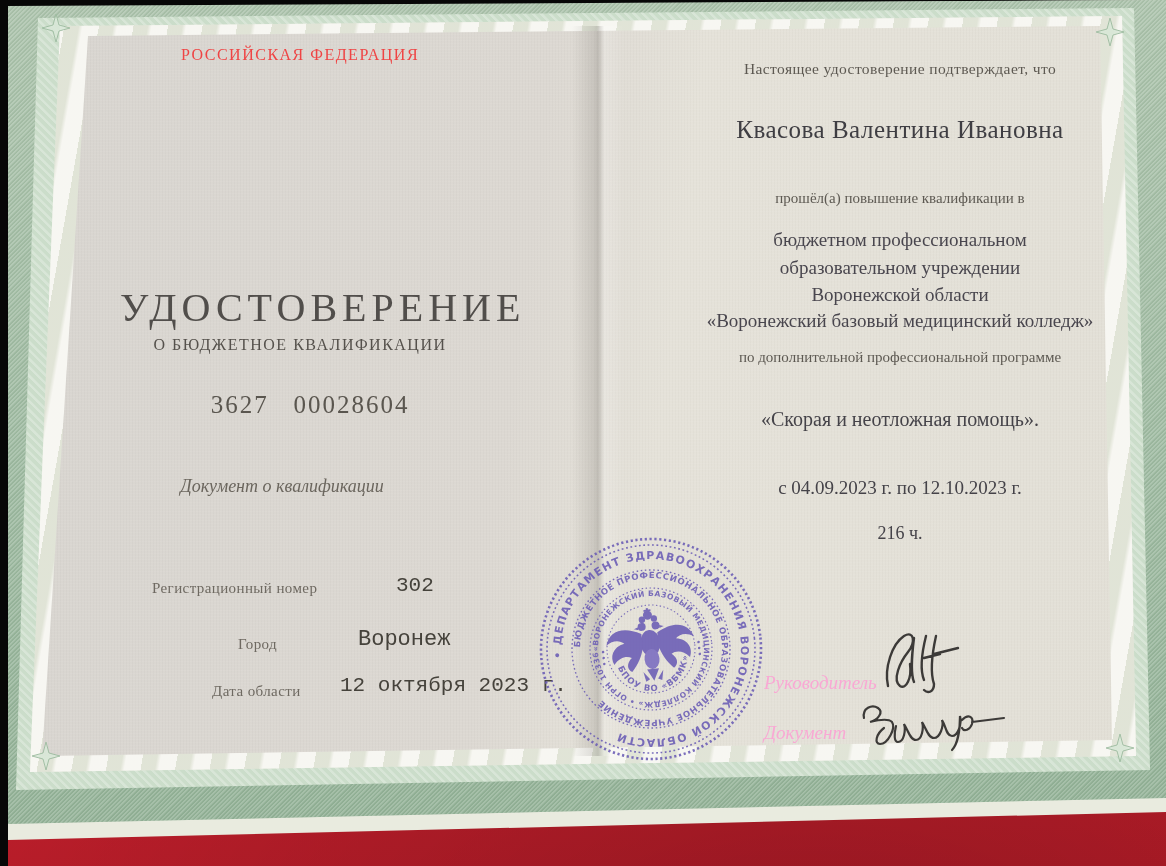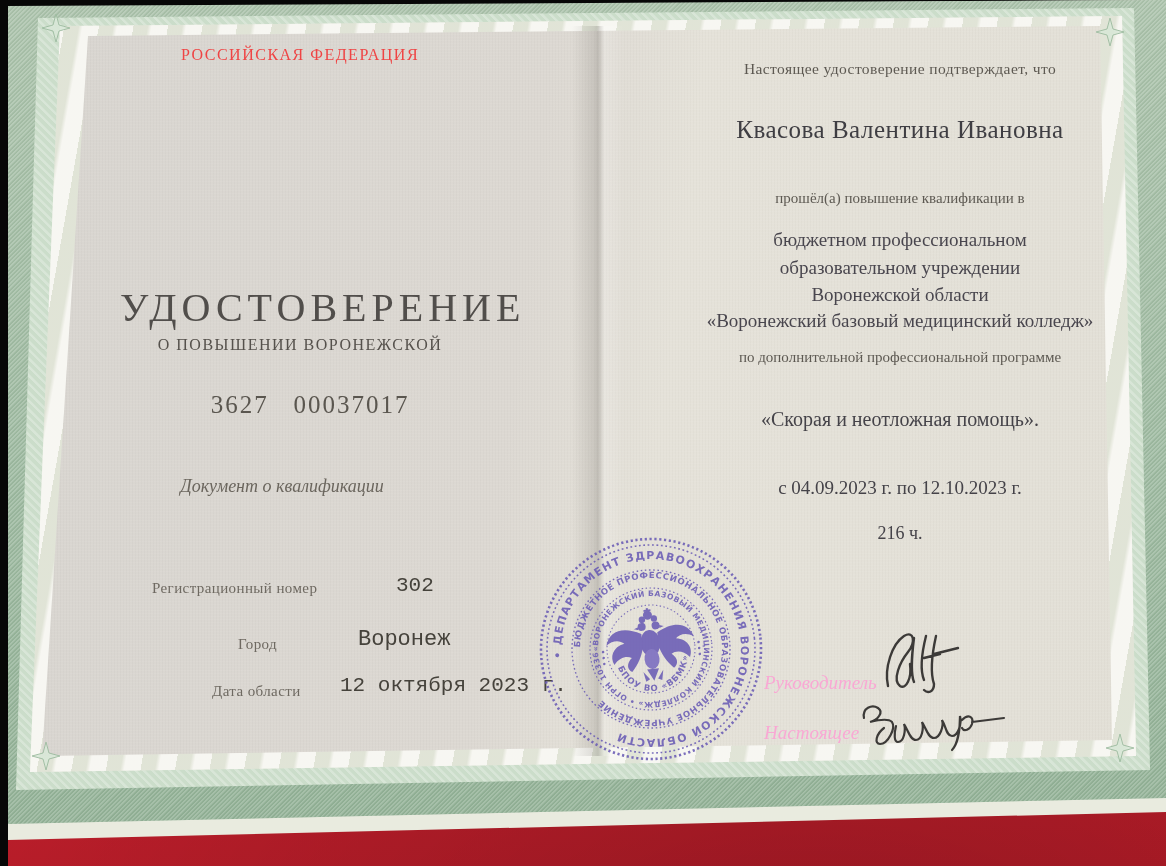--- a/index.html
+++ b/index.html
@@ -104,22 +104,22 @@
 <svg class="abs corner-star" style="left:1104px;top:732px" viewBox="0 0 32 32">
     <path d="M16 2 L19 13 L30 16 L19 19 L16 30 L13 19 L2 16 L13 13 Z" fill="#d9e8d8" stroke="#9cbb9f" stroke-width="1"></path>
   </svg>
 <svg class="abs corner-star" style="left:30px;top:740px" viewBox="0 0 32 32">
     <path d="M16 2 L19 13 L30 16 L19 19 L16 30 L13 19 L2 16 L13 13 Z" fill="#d9e8d8" stroke="#9cbb9f" stroke-width="1"></path>
   </svg>
 
 <div>
   <div class="tline lp-country">РОССИЙСКАЯ ФЕДЕРАЦИЯ</div>
   <div class="tline lp-title">УДОСТОВЕРЕНИЕ</div>
-  <div class="tline lp-subtitle">О ПОВЫШЕНИИ ВОРОНЕЖСКОЙ</div>
-  <div class="tline lp-serial">3627   00037017</div>
+  <div class="tline lp-subtitle">О БЮДЖЕТНОЕ КВАЛИФИКАЦИИ</div>
+  <div class="tline lp-serial">3627   00028604</div>
   <div class="tline lp-dockind">Документ о квалификации</div>
 
   <div class="lp-label" style="left:152px;top:580px">Регистрационный номер</div>
   <div class="lp-value" style="left:396px;top:574px;font-size:21px">302</div>
 
   <div class="lp-label" style="left:238px;top:636px">Город</div>
   <div class="lp-value" style="left:358px;top:627px;font-size:22px">Воронеж</div>
 
   <div class="lp-label" style="left:212px;top:683px">Дата области</div>
   <div class="lp-value" style="left:340px;top:674px;font-size:21px">12 октября 2023 г.</div>
@@ -134,21 +134,21 @@
   <div class="tline rp rp-inst" style="top:257px">образовательном учреждении</div>
   <div class="tline rp rp-inst" style="top:284px">Воронежской области</div>
   <div class="tline rp rp-inst" style="top:310px">«Воронежский базовый медицинский колледж»</div>
 
   <div class="tline rp rp-proglabel">по дополнительной профессиональной программе</div>
   <div class="tline rp rp-progname">«Скорая и неотложная помощь».</div>
   <div class="tline rp rp-period">с 04.09.2023 г. по 12.10.2023 г.</div>
   <div class="tline rp rp-hours">216 ч.</div>
 
   <div class="sig-label" style="left:764px;top:672px">Руководитель</div>
-  <div class="sig-label" style="left:764px;top:722px">Настоящее</div>
+  <div class="sig-label" style="left:764px;top:722px">Документ</div>
 
   <svg class="sig-svg" style="left:870px;top:628px" width="120" height="72" viewBox="0 0 120 72">
     <path d="M18 58 C14 40 22 16 34 8 C44 2 46 14 38 24 C30 34 22 52 30 58 C36 62 42 50 40 36 M44 10 C42 26 40 44 44 54 M56 8 C52 24 50 42 54 52 M54 30 L70 26 M66 8 C62 26 60 44 64 56 C64 64 58 66 54 62 M64 26 L88 20" stroke="#3c3a38" stroke-width="2.4" fill="none" stroke-linecap="round"></path>
   </svg>
   <svg class="sig-svg" style="left:858px;top:700px" width="150" height="52" viewBox="0 0 150 52">
     <path d="M6 18 C4 8 14 4 20 8 C26 12 20 20 12 22 C20 20 30 18 34 22 C38 28 30 44 22 44 C16 44 18 34 26 28 M38 26 C36 34 36 42 40 42 C46 42 48 30 46 24 C50 30 52 40 58 40 C64 40 66 28 64 22 C68 28 70 38 76 38 C82 38 86 26 84 20 C88 26 88 36 94 36 C100 36 104 24 102 16 C102 28 100 44 94 50 M104 20 C110 14 116 16 114 24 C112 30 106 32 104 28 M114 22 L146 18" stroke="#3c3a38" stroke-width="2.2" fill="none" stroke-linecap="round"></path>
   </svg>
 </div>
 
 <svg class="abs stamp" viewBox="-116 -116 232 232">

